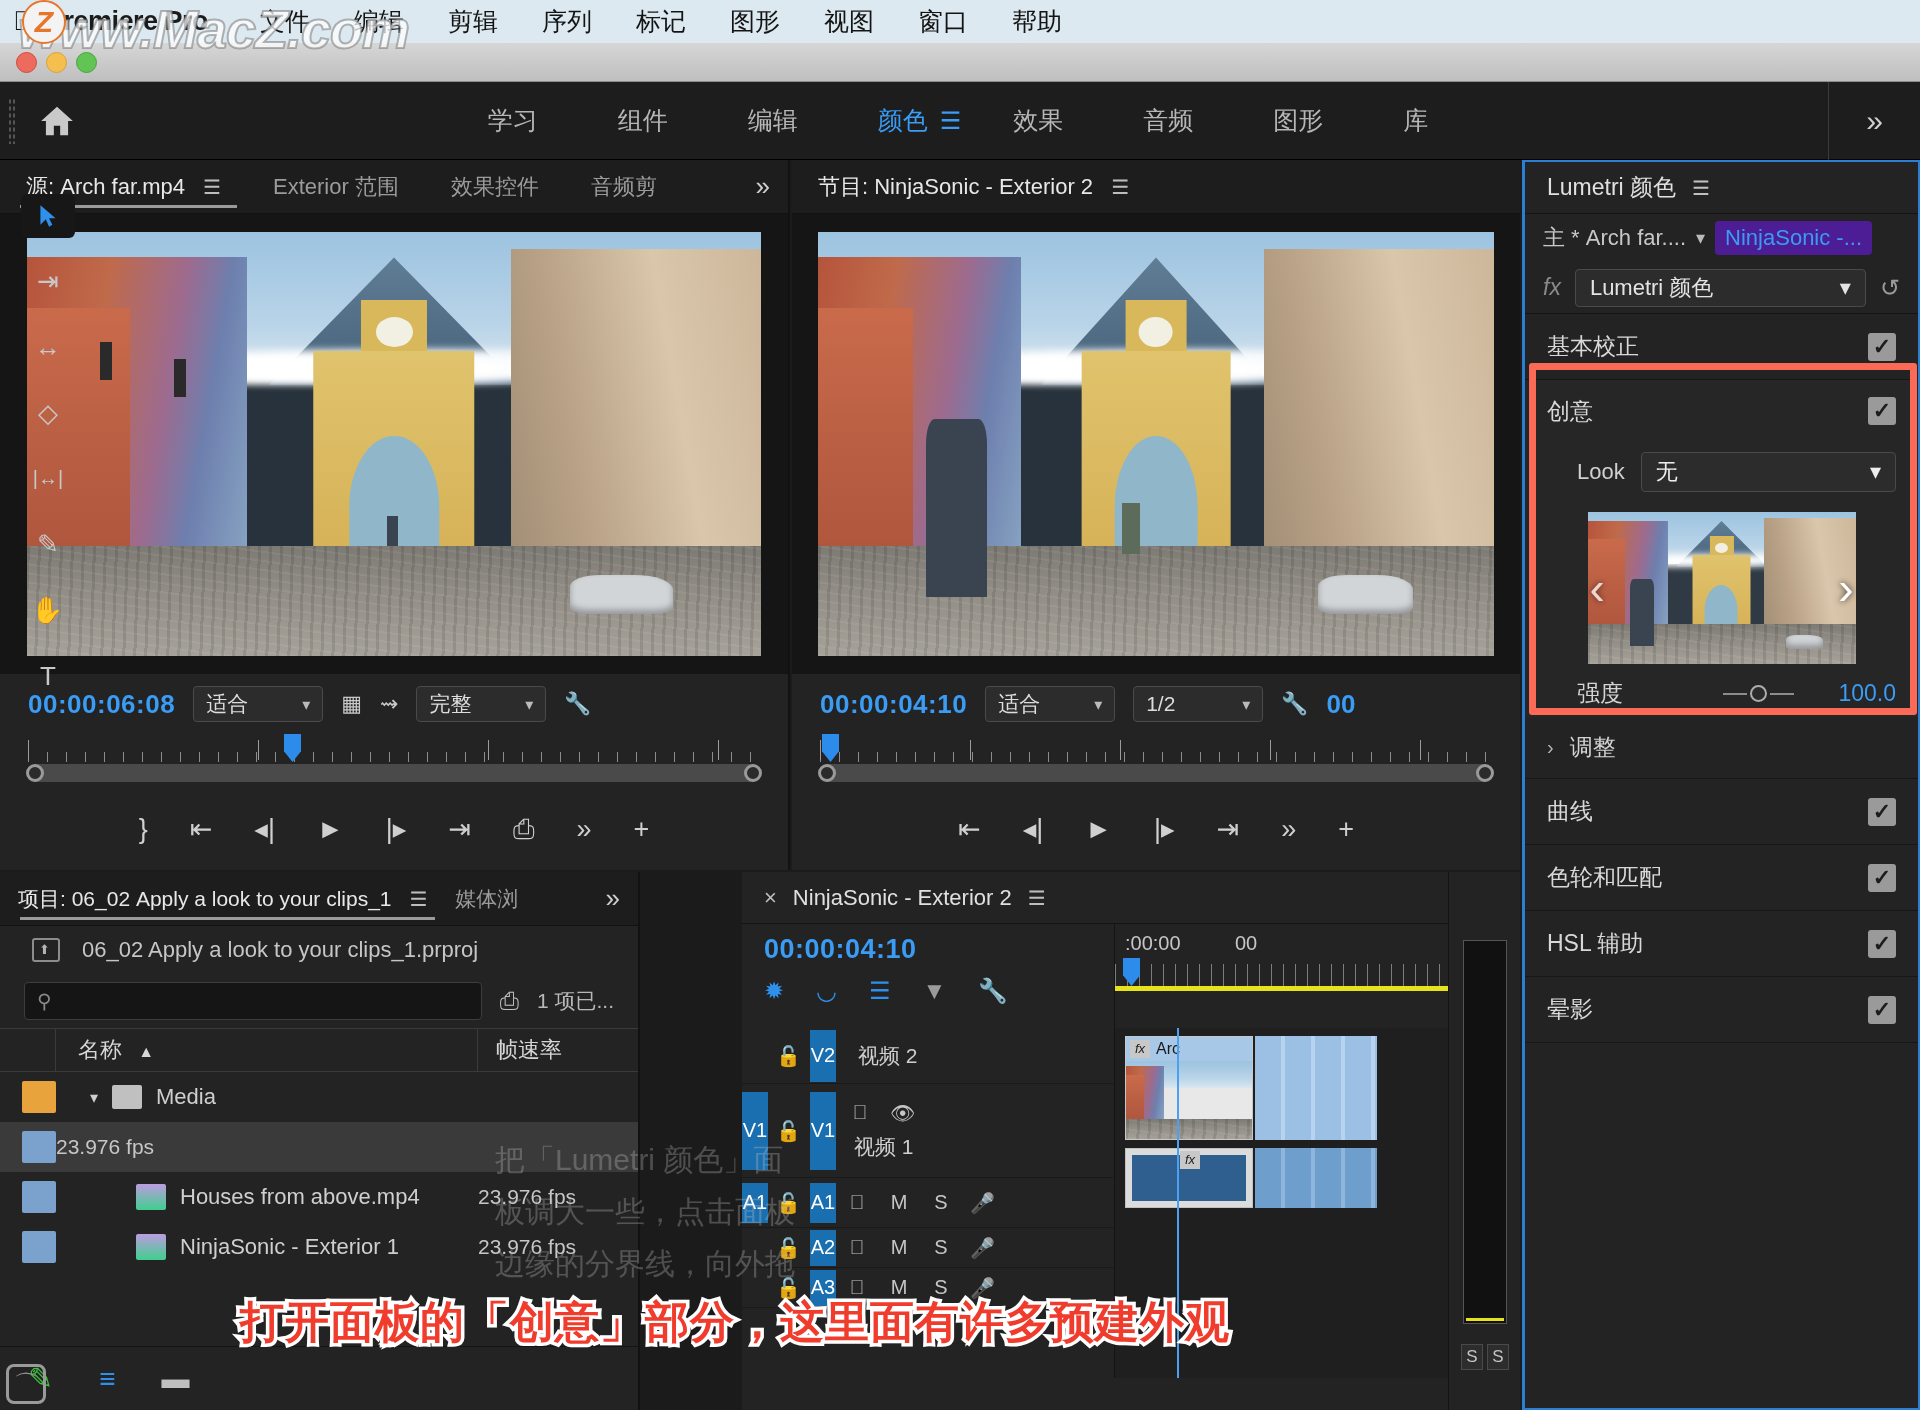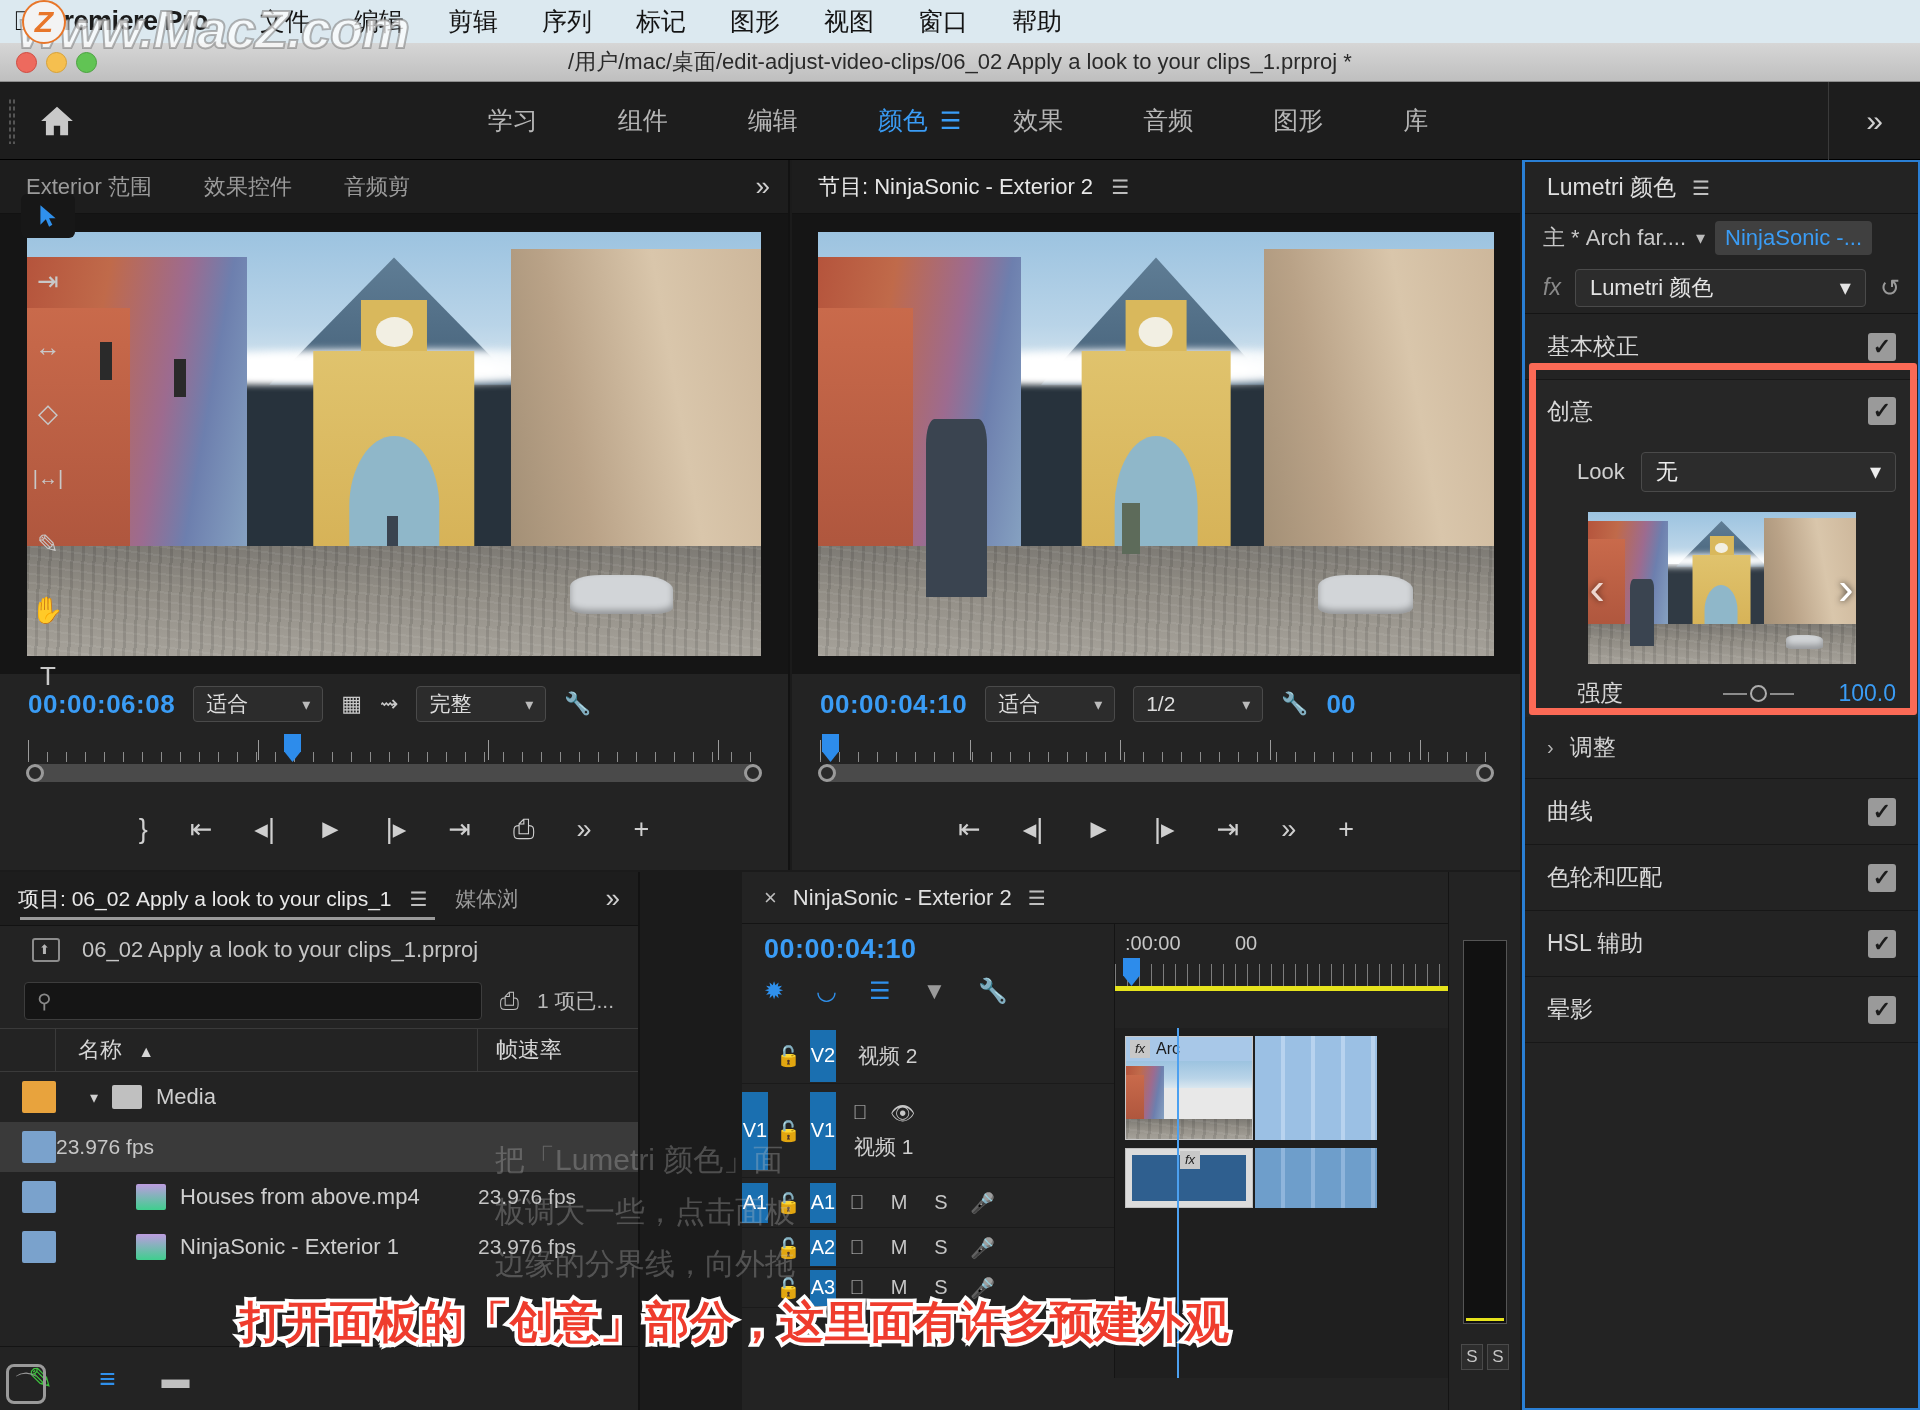--- a/index.html
+++ b/index.html
@@ -237,21 +237,21 @@
     font-size: 23px; color: #e0e0e0; border-bottom: 1px solid #141414;
   }
   .lum-head .hamb { margin-left: 16px; font-size: 20px; color: #c0c0c0; }
   .lum-clipbar {
     height: 48px; display: flex; align-items: center; padding: 0 18px;
     font-size: 22px; gap: 10px;
   }
   .lum-clipbar .master { color: #c8c8c8; }
   .lum-clipbar .seqname { color: #3a9cf5; }
   .pill {
-    background: #404040; border-radius: 4px; padding: 4px 10px;
+    background: #4c1d95; border-radius: 4px; padding: 4px 10px;
     display: flex; gap: 14px;
   }
   .lum-fxrow {
     height: 52px; display: flex; align-items: center; padding: 0 18px; gap: 14px;
     border-bottom: 1px solid #141414;
   }
   .fx-label { font-style: italic; font-size: 23px; color: #8a8a8a; }
   .fx-select {
     flex: 1; background: #2c2c2c; border: 1px solid #4a4a4a; border-radius: 4px;
     height: 38px; display: flex; align-items: center; justify-content: space-between;
@@ -454,21 +454,20 @@
 </div>
 <div class="wm-badge">Z</div>
 <div class="watermark">www.MacZ.com</div>
 
 <div class="titlebar">
   <div class="traffic">
     <div class="dot red"></div>
     <div class="dot yellow"></div>
     <div class="dot green"></div>
   </div>
-  <div class="title-path">/用户/mac/桌面/edit-adjust-video-clips/06_02 Apply a look to your clips_1.prproj *</div>
 </div>
 
 <div class="workspace">
   <div class="ws-grip"></div>
   <div class="ws-home">
     <svg width="40" height="38" viewBox="0 0 24 24">
         <path fill="#c9c9c9" d="M12 3 2 12h3v9h5v-6h4v6h5v-9h3z"></path>
       </svg>
   </div>
   <div class="ws-tabs">
@@ -482,20 +481,24 @@
     <div class="ws-tab">图形</div>
     <div class="ws-tab">库</div>
   </div>
   <div class="ws-more">»</div>
 </div>
 
 <div class="main">
 
   <div class="panel" id="source-monitor">
     <div class="panel-tabbar">
+      <div class="ptab active">
+        <span>源: Arch far.mp4</span>
+        <span class="hamb">☰</span>
+      </div>
       <div class="ptab">Exterior 范围</div>
       <div class="ptab">效果控件</div>
       <div class="ptab">音频剪</div>
       <div class="ptab-more">»</div>
     </div>
     <div class="video-area" style="height:460px">
       <div class="video-frame" style="width:734px;height:424px">
         <div class="street">
           <div class="volcano"></div>
             <div class="clouds"></div>

